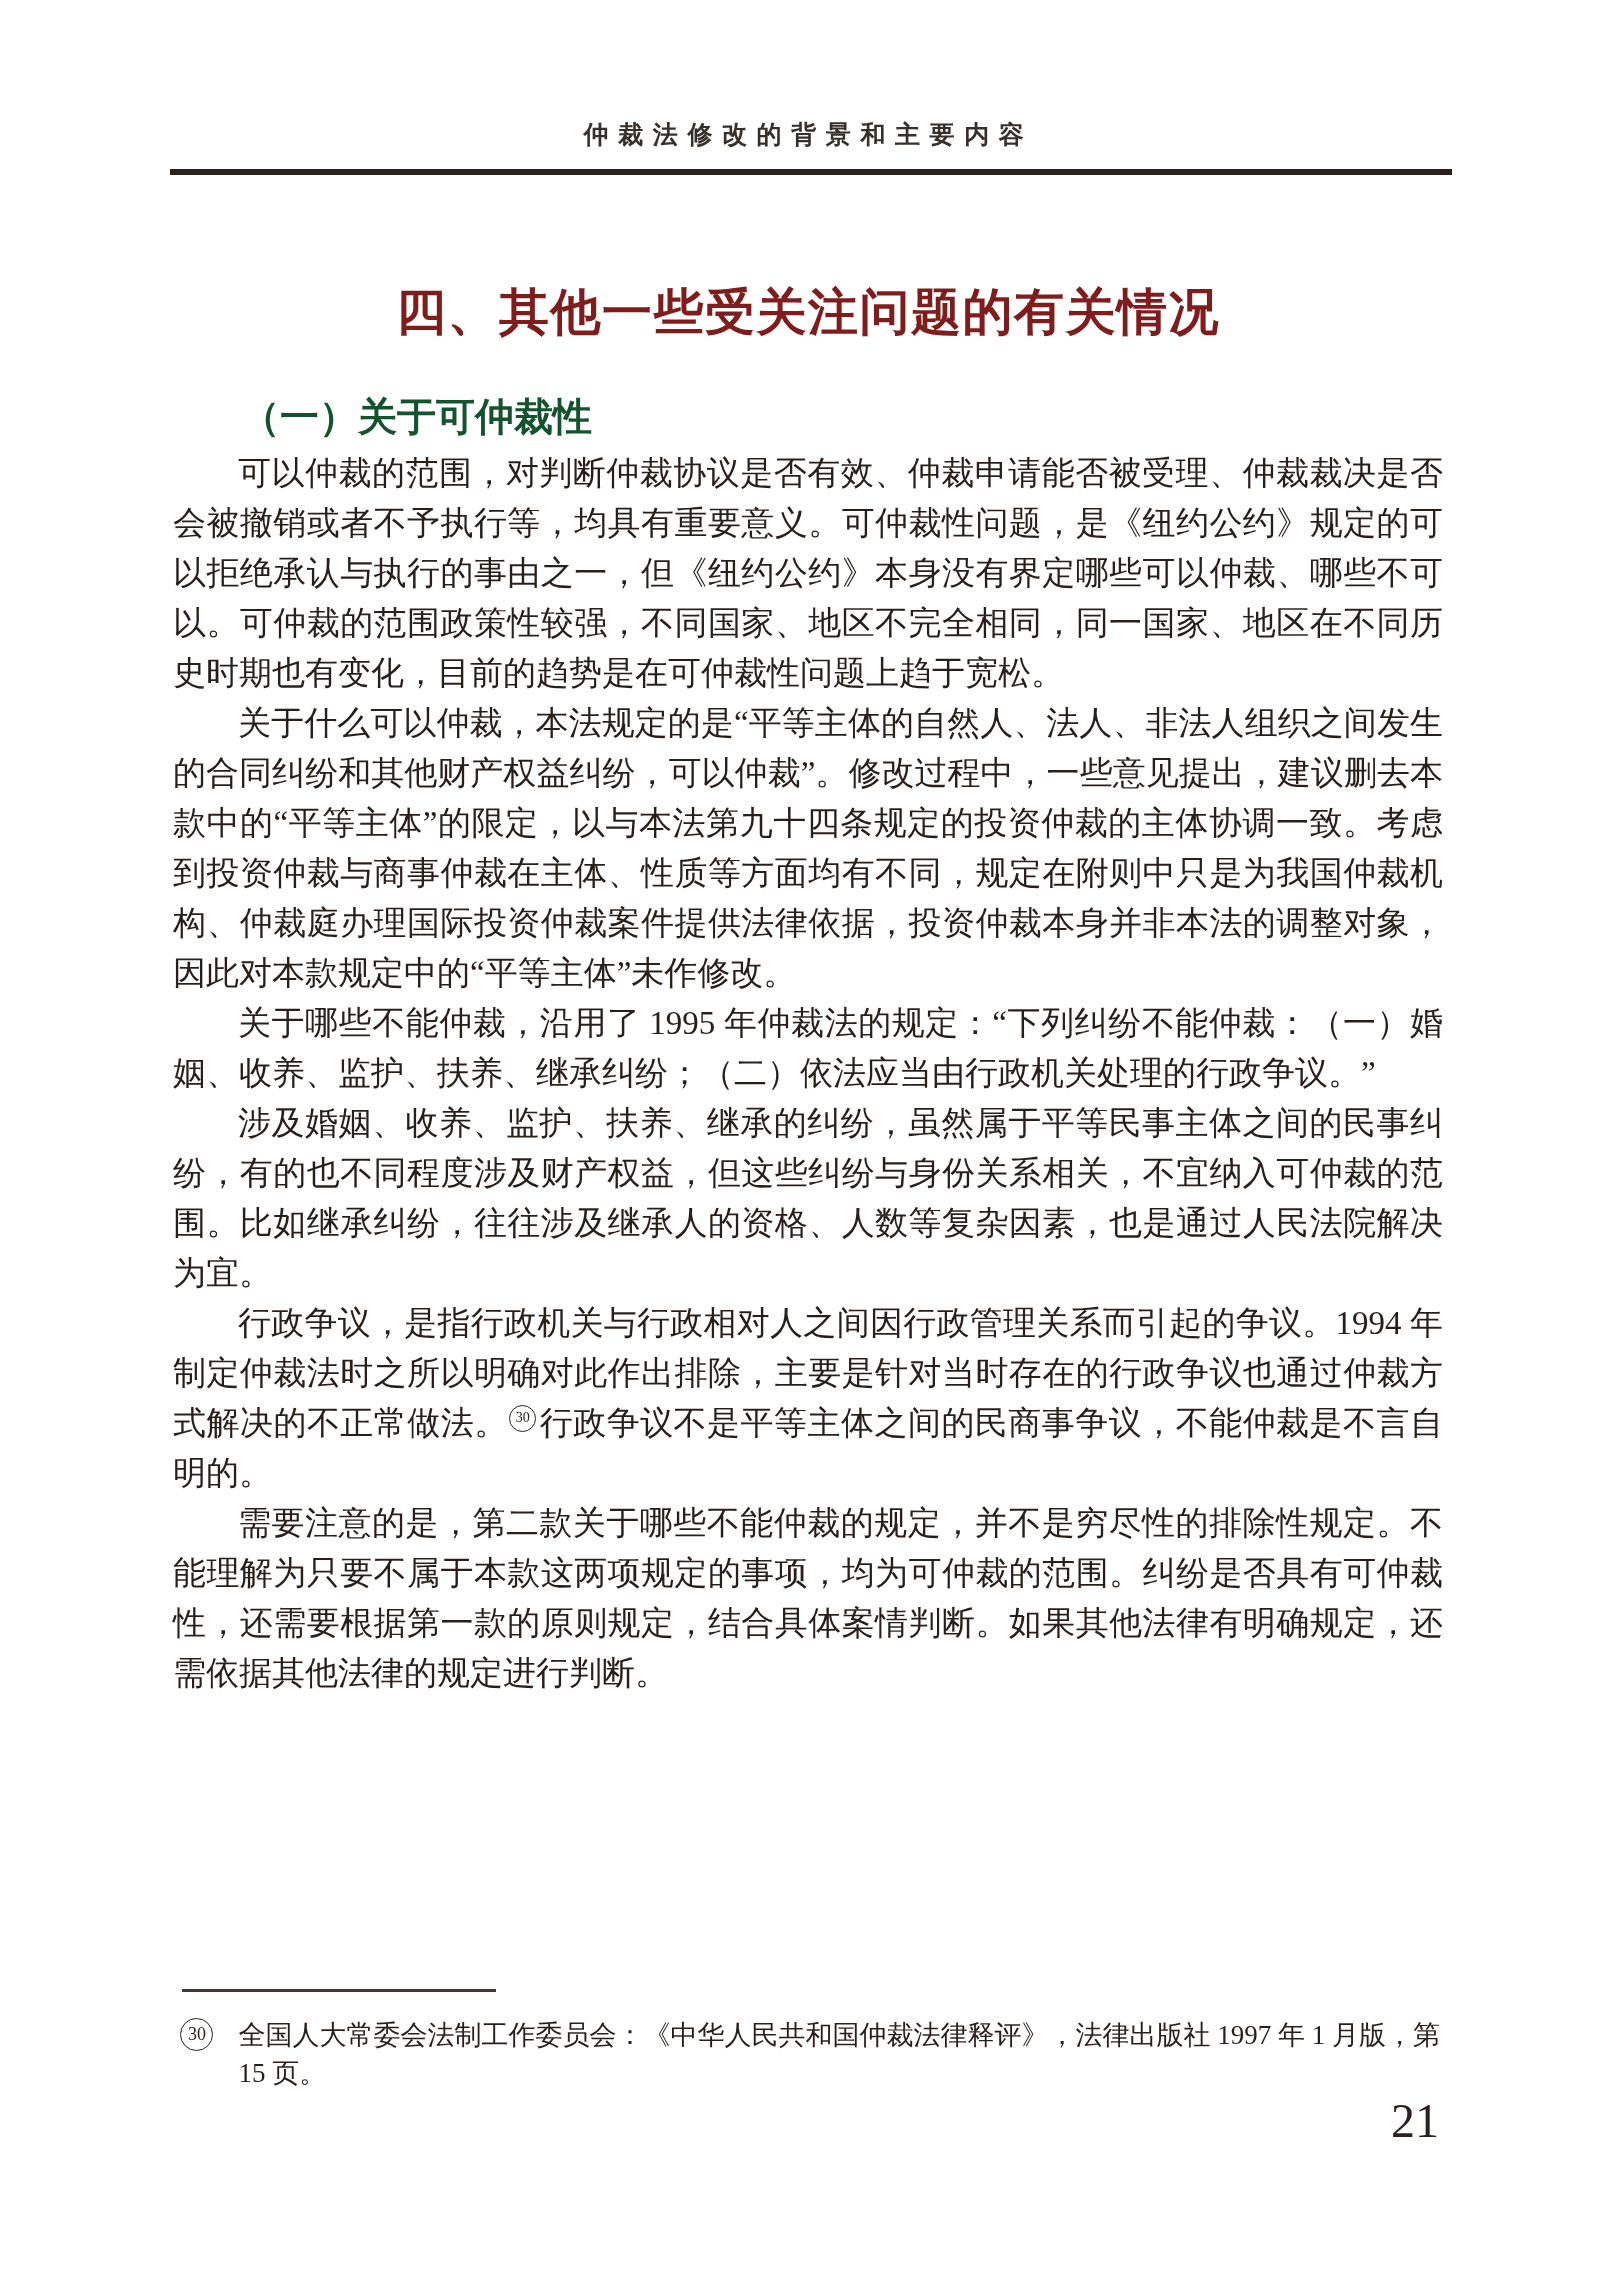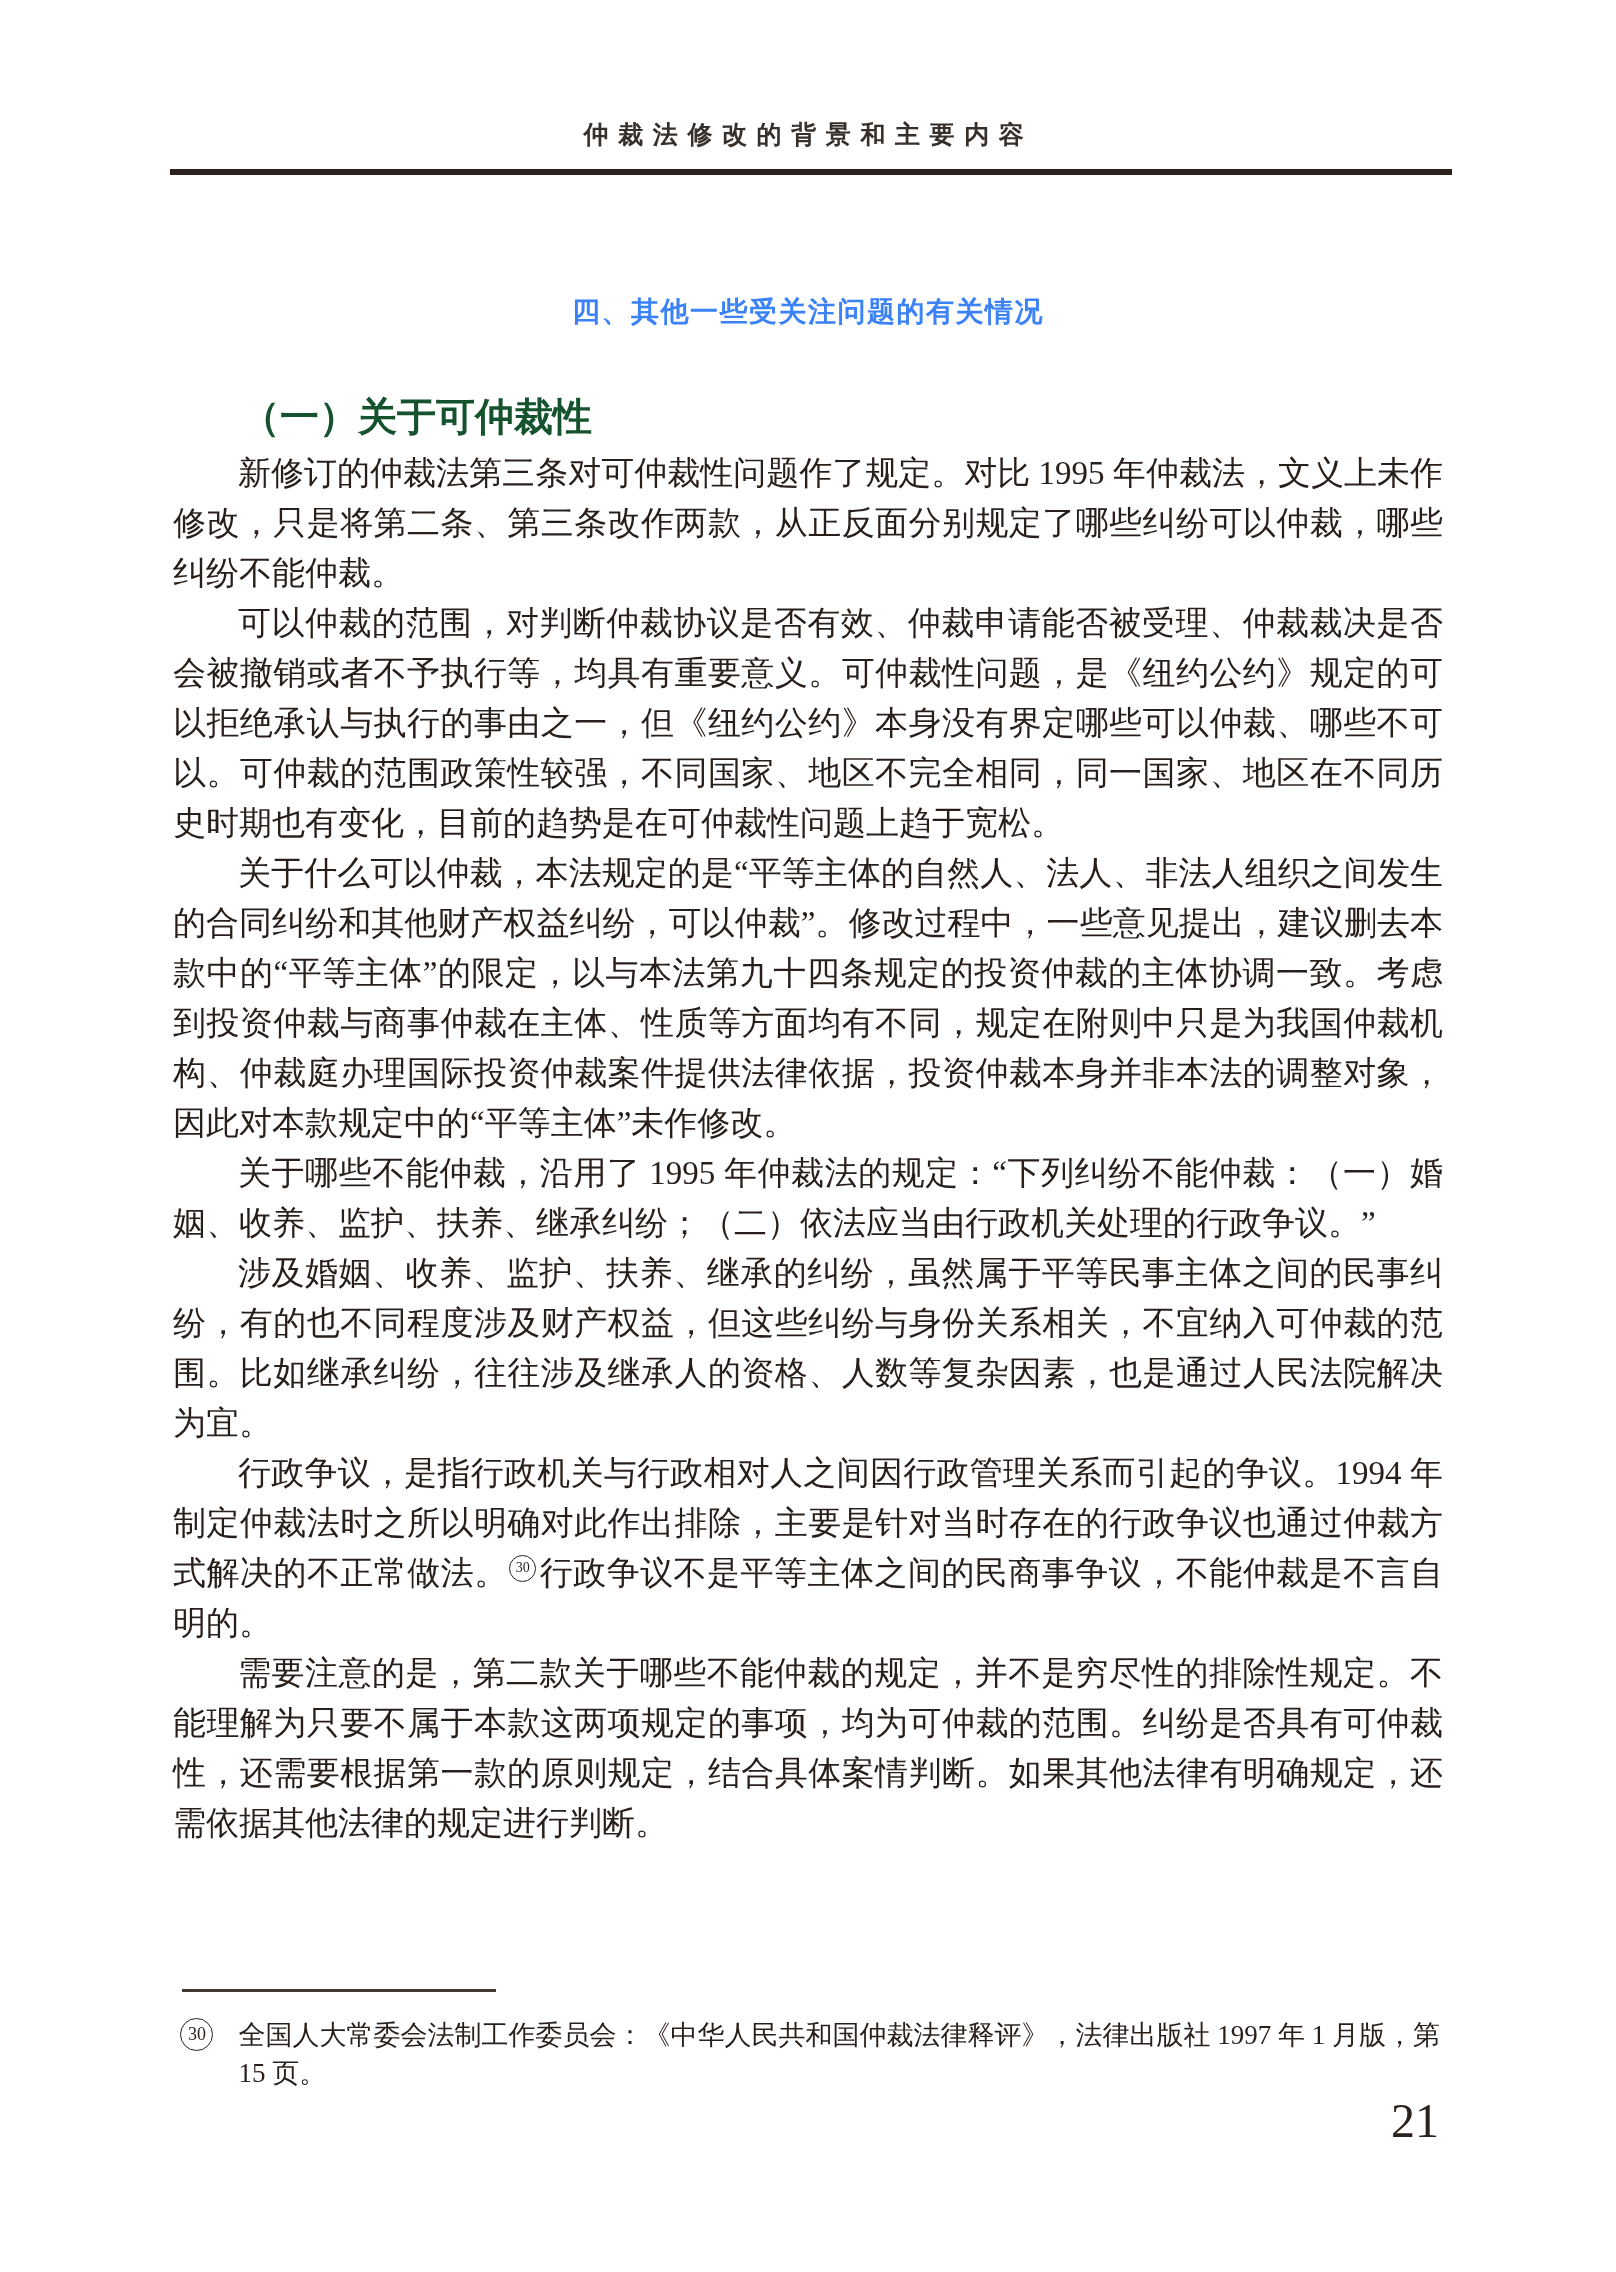--- a/index.html
+++ b/index.html
@@ -38,28 +38,28 @@
     width: 1270px;
     font-size: 33px;
     line-height: 50px;
     text-align: justify;
     color: #281f1a;
   }
   .para { margin: 0; text-indent: 65px; }
   .para.no-indent { text-indent: 0; }
   .section-title {
     font-family: "Liberation Sans", "DejaVu Sans", sans-serif;
-    font-size: 28px;
+    font-size: 50px;
     font-weight: bold;
     text-align: center;
     text-indent: 0;
     letter-spacing: 1.5px;
     margin: 52px 0 40px 0;
     line-height: 68px;
-    color: #3b82f6;
+    color: #7f1d1d;
   }
   .subsection-title {
     font-family: Liberation Sans, sans-serif;
     font-size: 39px;
     font-weight: bold;
     text-indent: 68px;
     margin: 0;
     line-height: 62px;
     color: #14532d;
   }
@@ -126,21 +126,20 @@
 
   <div class="header-rule"></div>
 
   <div class="content">
 
 
     <h2 class="section-title">四、其他一些受关注问题的有关情况</h2>
 
     <h3 class="subsection-title">（一）关于可仲裁性</h3>
 
-    <p class="para">新修订的仲裁法第三条对可仲裁性问题作了规定。对比 1995 年仲裁法，文义上未作修改，只是将第二条、第三条改作两款，从正反面分别规定了哪些纠纷可以仲裁，哪些纠纷不能仲裁。</p>
 
     <p class="para">可以仲裁的范围，对判断仲裁协议是否有效、仲裁申请能否被受理、仲裁裁决是否会被撤销或者不予执行等，均具有重要意义。可仲裁性问题，是《纽约公约》规定的可以拒绝承认与执行的事由之一，但《纽约公约》本身没有界定哪些可以仲裁、哪些不可以。可仲裁的范围政策性较强，不同国家、地区不完全相同，同一国家、地区在不同历史时期也有变化，目前的趋势是在可仲裁性问题上趋于宽松。</p>
 
     <p class="para">关于什么可以仲裁，本法规定的是“平等主体的自然人、法人、非法人组织之间发生的合同纠纷和其他财产权益纠纷，可以仲裁”。修改过程中，一些意见提出，建议删去本款中的“平等主体”的限定，以与本法第九十四条规定的投资仲裁的主体协调一致。考虑到投资仲裁与商事仲裁在主体、性质等方面均有不同，规定在附则中只是为我国仲裁机构、仲裁庭办理国际投资仲裁案件提供法律依据，投资仲裁本身并非本法的调整对象，因此对本款规定中的“平等主体”未作修改。</p>
 
     <p class="para">关于哪些不能仲裁，沿用了 1995 年仲裁法的规定：“下列纠纷不能仲裁：（一）婚姻、收养、监护、扶养、继承纠纷；（二）依法应当由行政机关处理的行政争议。”</p>
 
     <p class="para">涉及婚姻、收养、监护、扶养、继承的纠纷，虽然属于平等民事主体之间的民事纠纷，有的也不同程度涉及财产权益，但这些纠纷与身份关系相关，不宜纳入可仲裁的范围。比如继承纠纷，往往涉及继承人的资格、人数等复杂因素，也是通过人民法院解决为宜。</p>
 
     <p class="para"><span>行政争议，是指行政机关与行政相对人之间因行政管理关系而引起的争议。1994 年制定仲裁法时之所以明确对此作出排除，主要是针对当时存在的行政争议也通过仲裁方式解决的不正常做法。</span><span class="fnref">30</span><span>行政争议不是平等主体之间的民商事争议，不能仲裁是不言自明的。</span></p>

